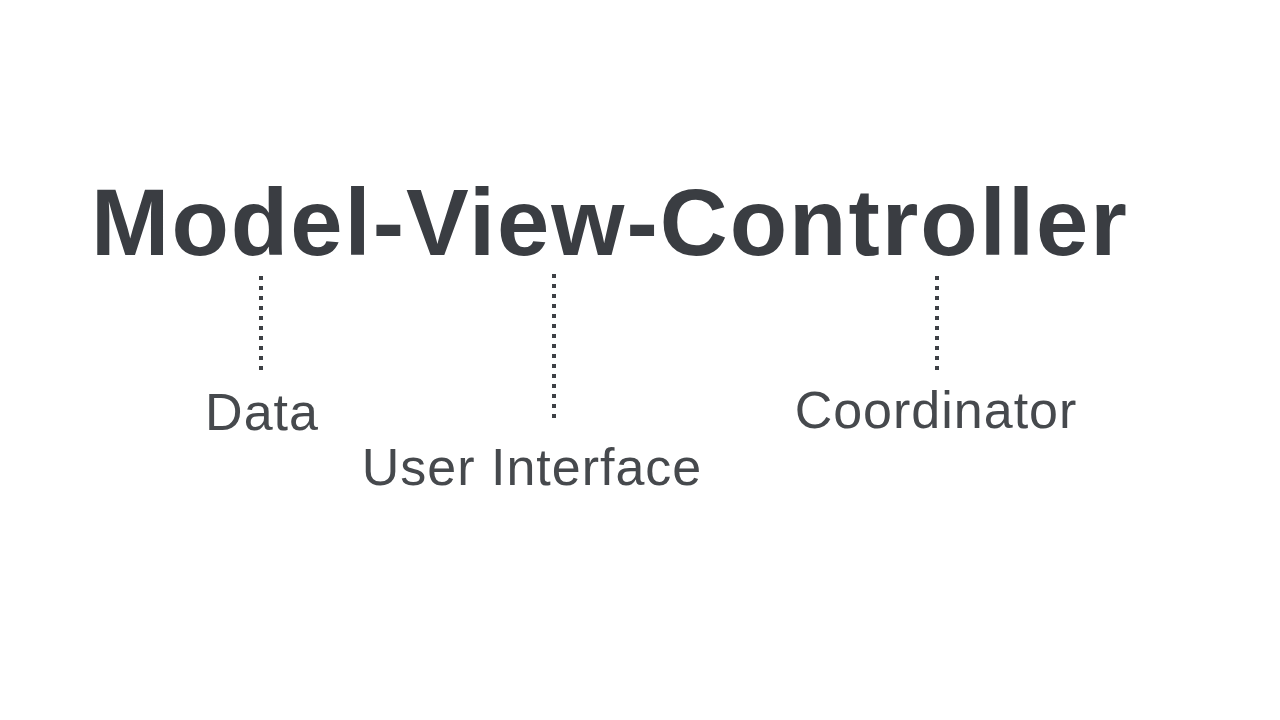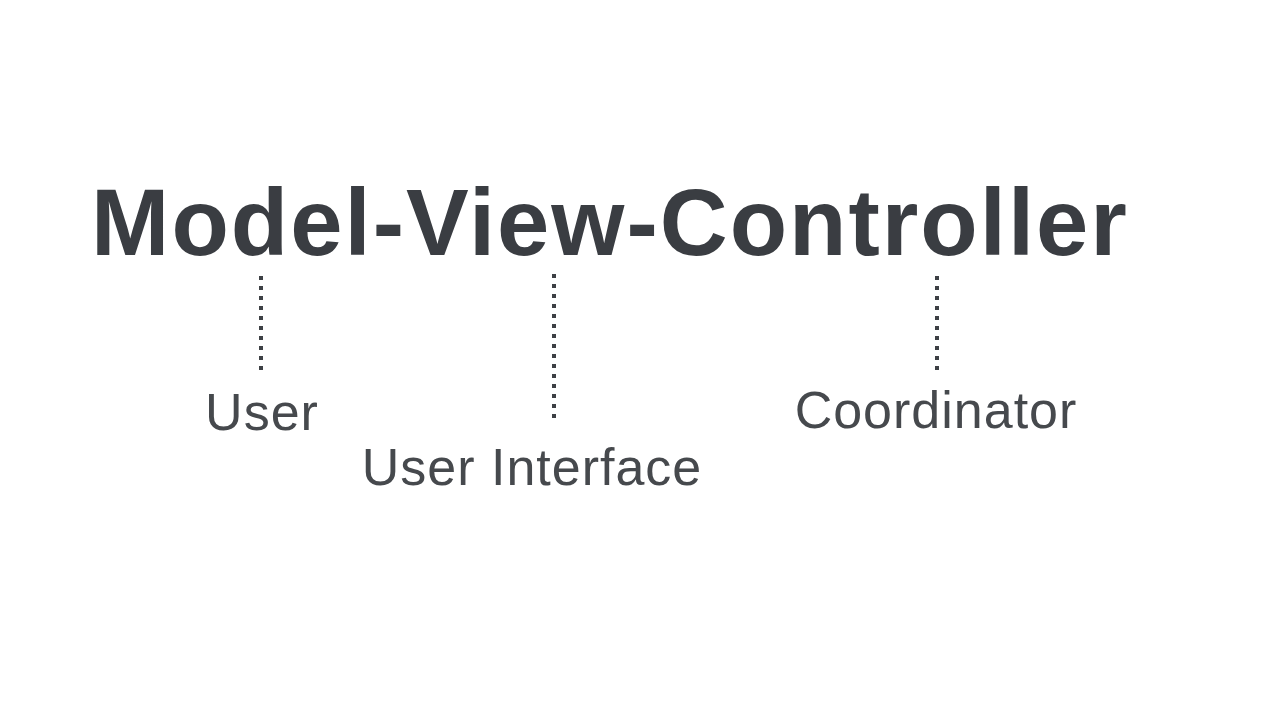--- a/index.html
+++ b/index.html
@@ -64,19 +64,19 @@
 <div class="canvas">
 
   <h1 class="title">Model-View-Controller</h1>
 
   <div class="connector model"></div>
 
   <div class="connector view"></div>
 
   <div class="connector controller"></div>
 
-  <div class="node-label data">User</div>
+  <div class="node-label data">Data</div>
 
   <div class="node-label ui">User Interface</div>
 
   <div class="node-label coordinator">Coordinator</div>
 
 </div>
 
 </body></html>

